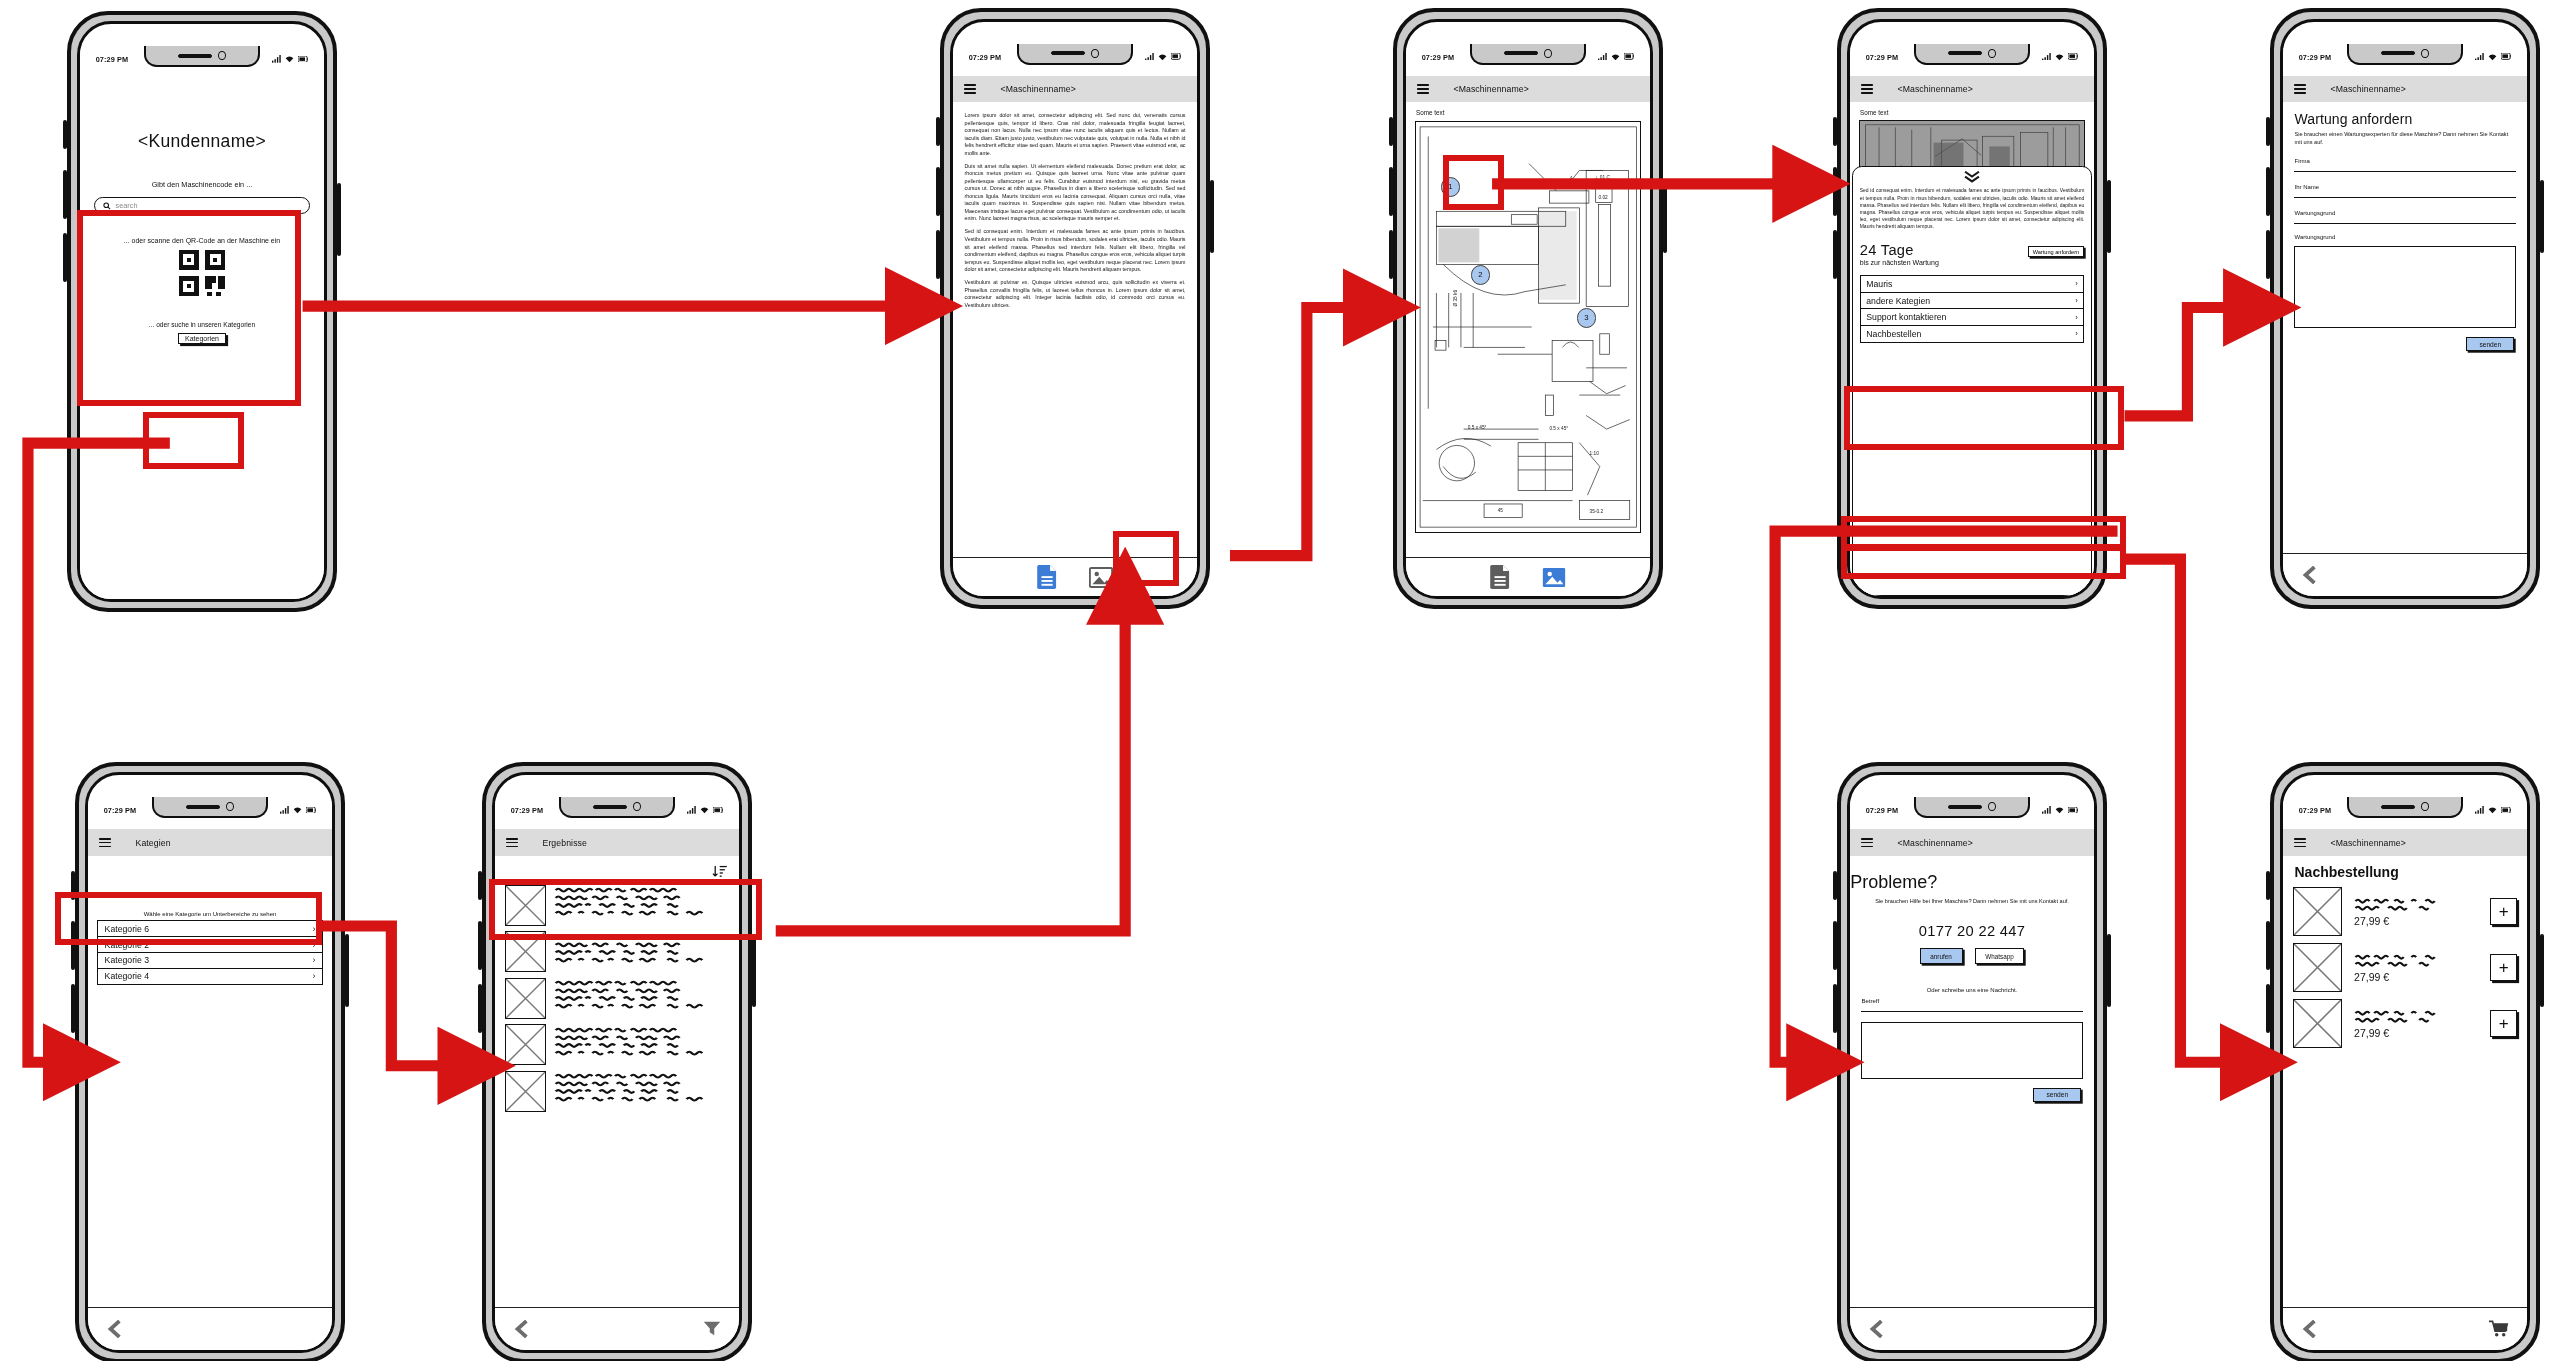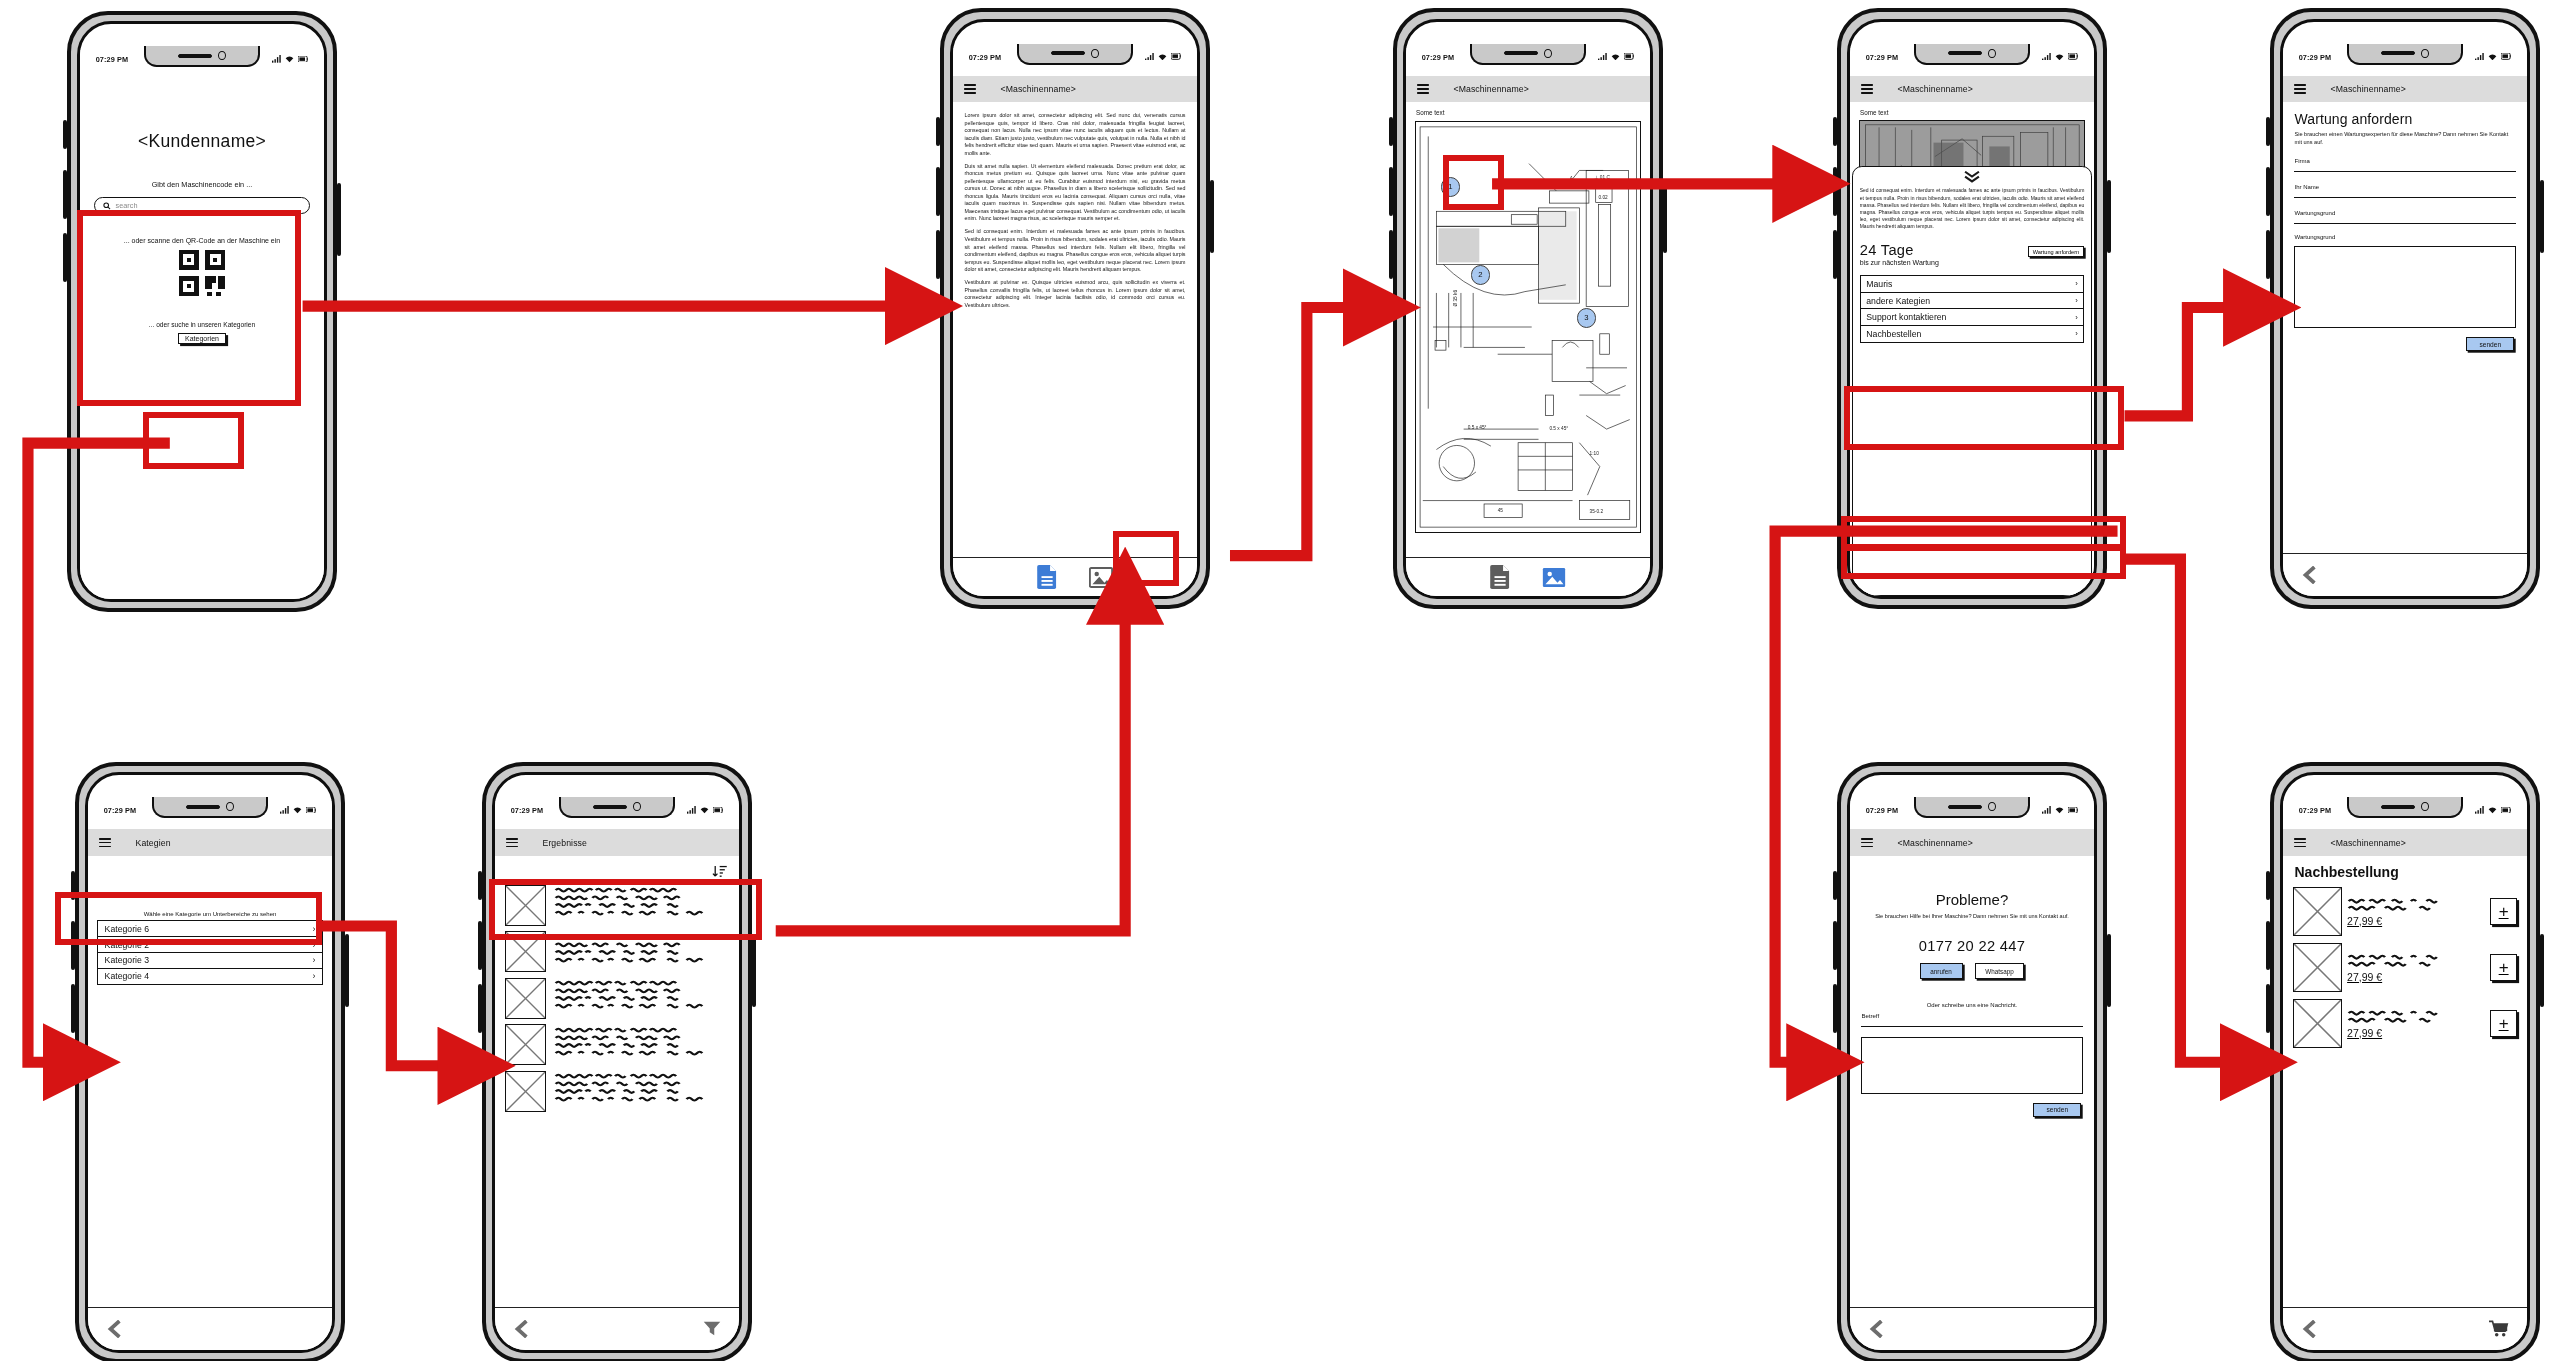--- a/index.html
+++ b/index.html
@@ -150,31 +150,31 @@
 
   
   .sort-ico { display: block; margin: 7.7px 11.2px 0 auto; width: 15.4px; height: 15.4px; }
   .res-row { display: flex; gap: 8.4px; padding: 5.6px 9.8px 0 9.8px; align-items: flex-start; }
   .thumb { flex: 0 0 41px; height: 41px; border: 1.3px solid #111; position: relative; }
   .thumb svg { position: absolute; inset: 0; width: 100%; height: 100%; }
   .scrib { flex: 1 1 auto; padding-top: 1.4px; }
   .scrib svg { display: block; width: 100%; height: 32px; }
 
   
-  .prob-title { text-align: center; font-size: 15px; color: #111; margin-top: 35px; }
+  .prob-title { font-size: 18px; color: #111; margin-top: 16px; }
   .prob-sub { text-align: center; font-size: 5.6px; line-height: 1.5; color: #111; margin: 4.2px 15.4px 0 15.4px; }
   .phone-num { text-align: center; font-size: 14.7px; color: #111; margin-top: 18px; letter-spacing: 0.3px; }
   .cta-row { display: flex; justify-content: center; gap: 12px; margin-top: 9px; }
   .cta { border: 1.2px solid #111; box-shadow: 1.7px 1.7px 0 #111; font-size: 6.3px; padding: 3.5px 9.8px; background: #fff; color: #111; font-family: "Liberation Sans", sans-serif; }
   .cta.primary { background: #a8c8f0; }
   .msg-hint { text-align: center; font-size: 6px; color: #111; margin-top: 22.4px; }
 
   
   .nb-title { font-size: 14px; color: #111; padding: 8.4px 0 0 11.2px; font-weight: bold; }
-  .nb-row { display: flex; align-items: center; gap: 5px; padding: 7px 9.8px 0 9.8px; text-decoration: underline; }
+  .nb-row { display: flex; align-items: center; gap: 12px; padding: 7px 9.8px 0 9.8px; }
   .nb-thumb { flex: 0 0 49px; height: 49px; border: 1.3px solid #111; position: relative; }
   .nb-thumb svg { position: absolute; inset: 0; width: 100%; height: 100%; }
   .nb-mid { flex: 1 1 auto; }
   .nb-mid svg { display: block; width: 100%; height: 15.4px; }
   .nb-price { font-size: 10.5px; color: #111; margin-top: 2.1px; }
   .plus-btn { flex: 0 0 26.6px; height: 26.6px; border: 1.3px solid #111; box-shadow: 2.1px 2.1px 0 #111; background: #fff; display: flex; align-items: center; justify-content: center; font-size: 17px; line-height: 1; color: #111; font-family: "Liberation Sans", sans-serif; }
 
   
   .hl { position: absolute; border: 6.3px solid #d61414; z-index: 6; pointer-events: none; }
 </style>

